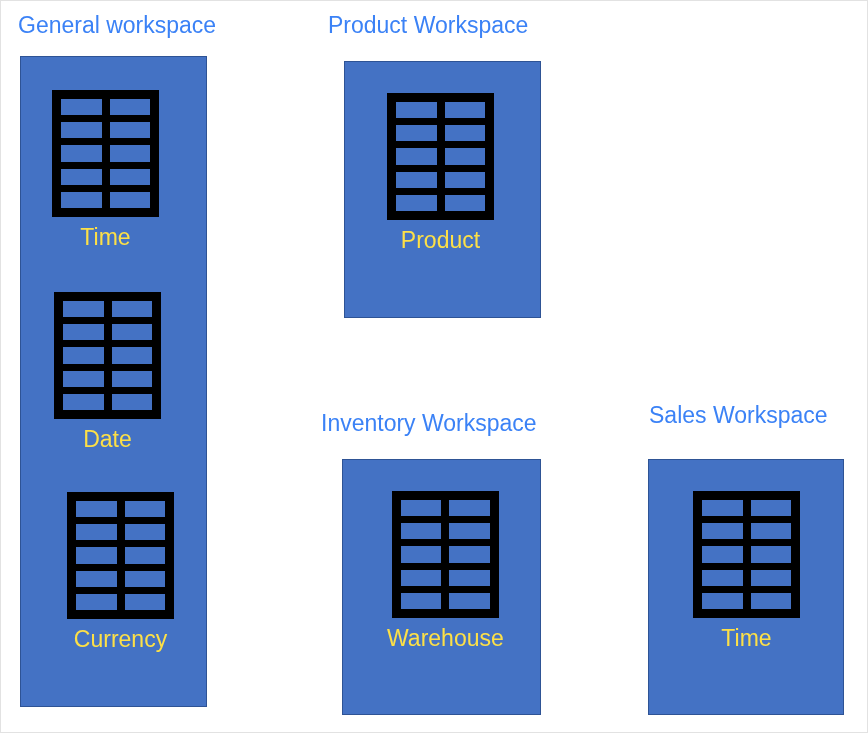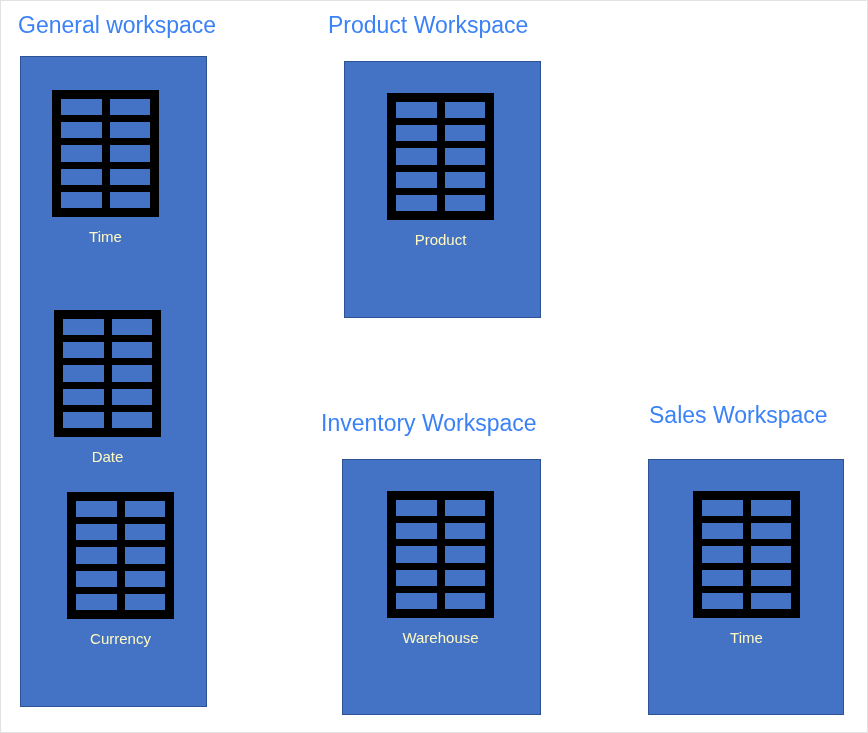--- a/index.html
+++ b/index.html
@@ -55,23 +55,23 @@
     grid-template-rows: repeat(5, 1fr);
     gap: 7px 8px;
   }
   .table-icon > i {
     display: block;
     background: #4472C4;
   }
 
   .node-label {
     margin-top: 6px;
-    font-size: 15px;
+    font-size: 23px;
     line-height: 28px;
-    color: #fef9c3;
+    color: #fde047;
     text-align: right;
     white-space: nowrap;
     font-family: "Liberation Sans", sans-serif;
   }
 </style>
 </head>
 <body>
 
 <div id="canvas">
 
@@ -88,21 +88,21 @@
           <i></i>
           <i></i>
           <i></i>
           <i></i>
           <i></i>
           <i></i>
       </div>
       <div class="node-label">Time</div>
     </div>
 
-    <div class="table-node" style="left:33px; top:235px;margin-top:18px;">
+    <div class="table-node" style="left:33px; top:235px;">
       <div class="table-icon">
         <i></i>
           <i></i>
           <i></i>
           <i></i>
           <i></i>
           <i></i>
           <i></i>
           <i></i>
           <i></i>

